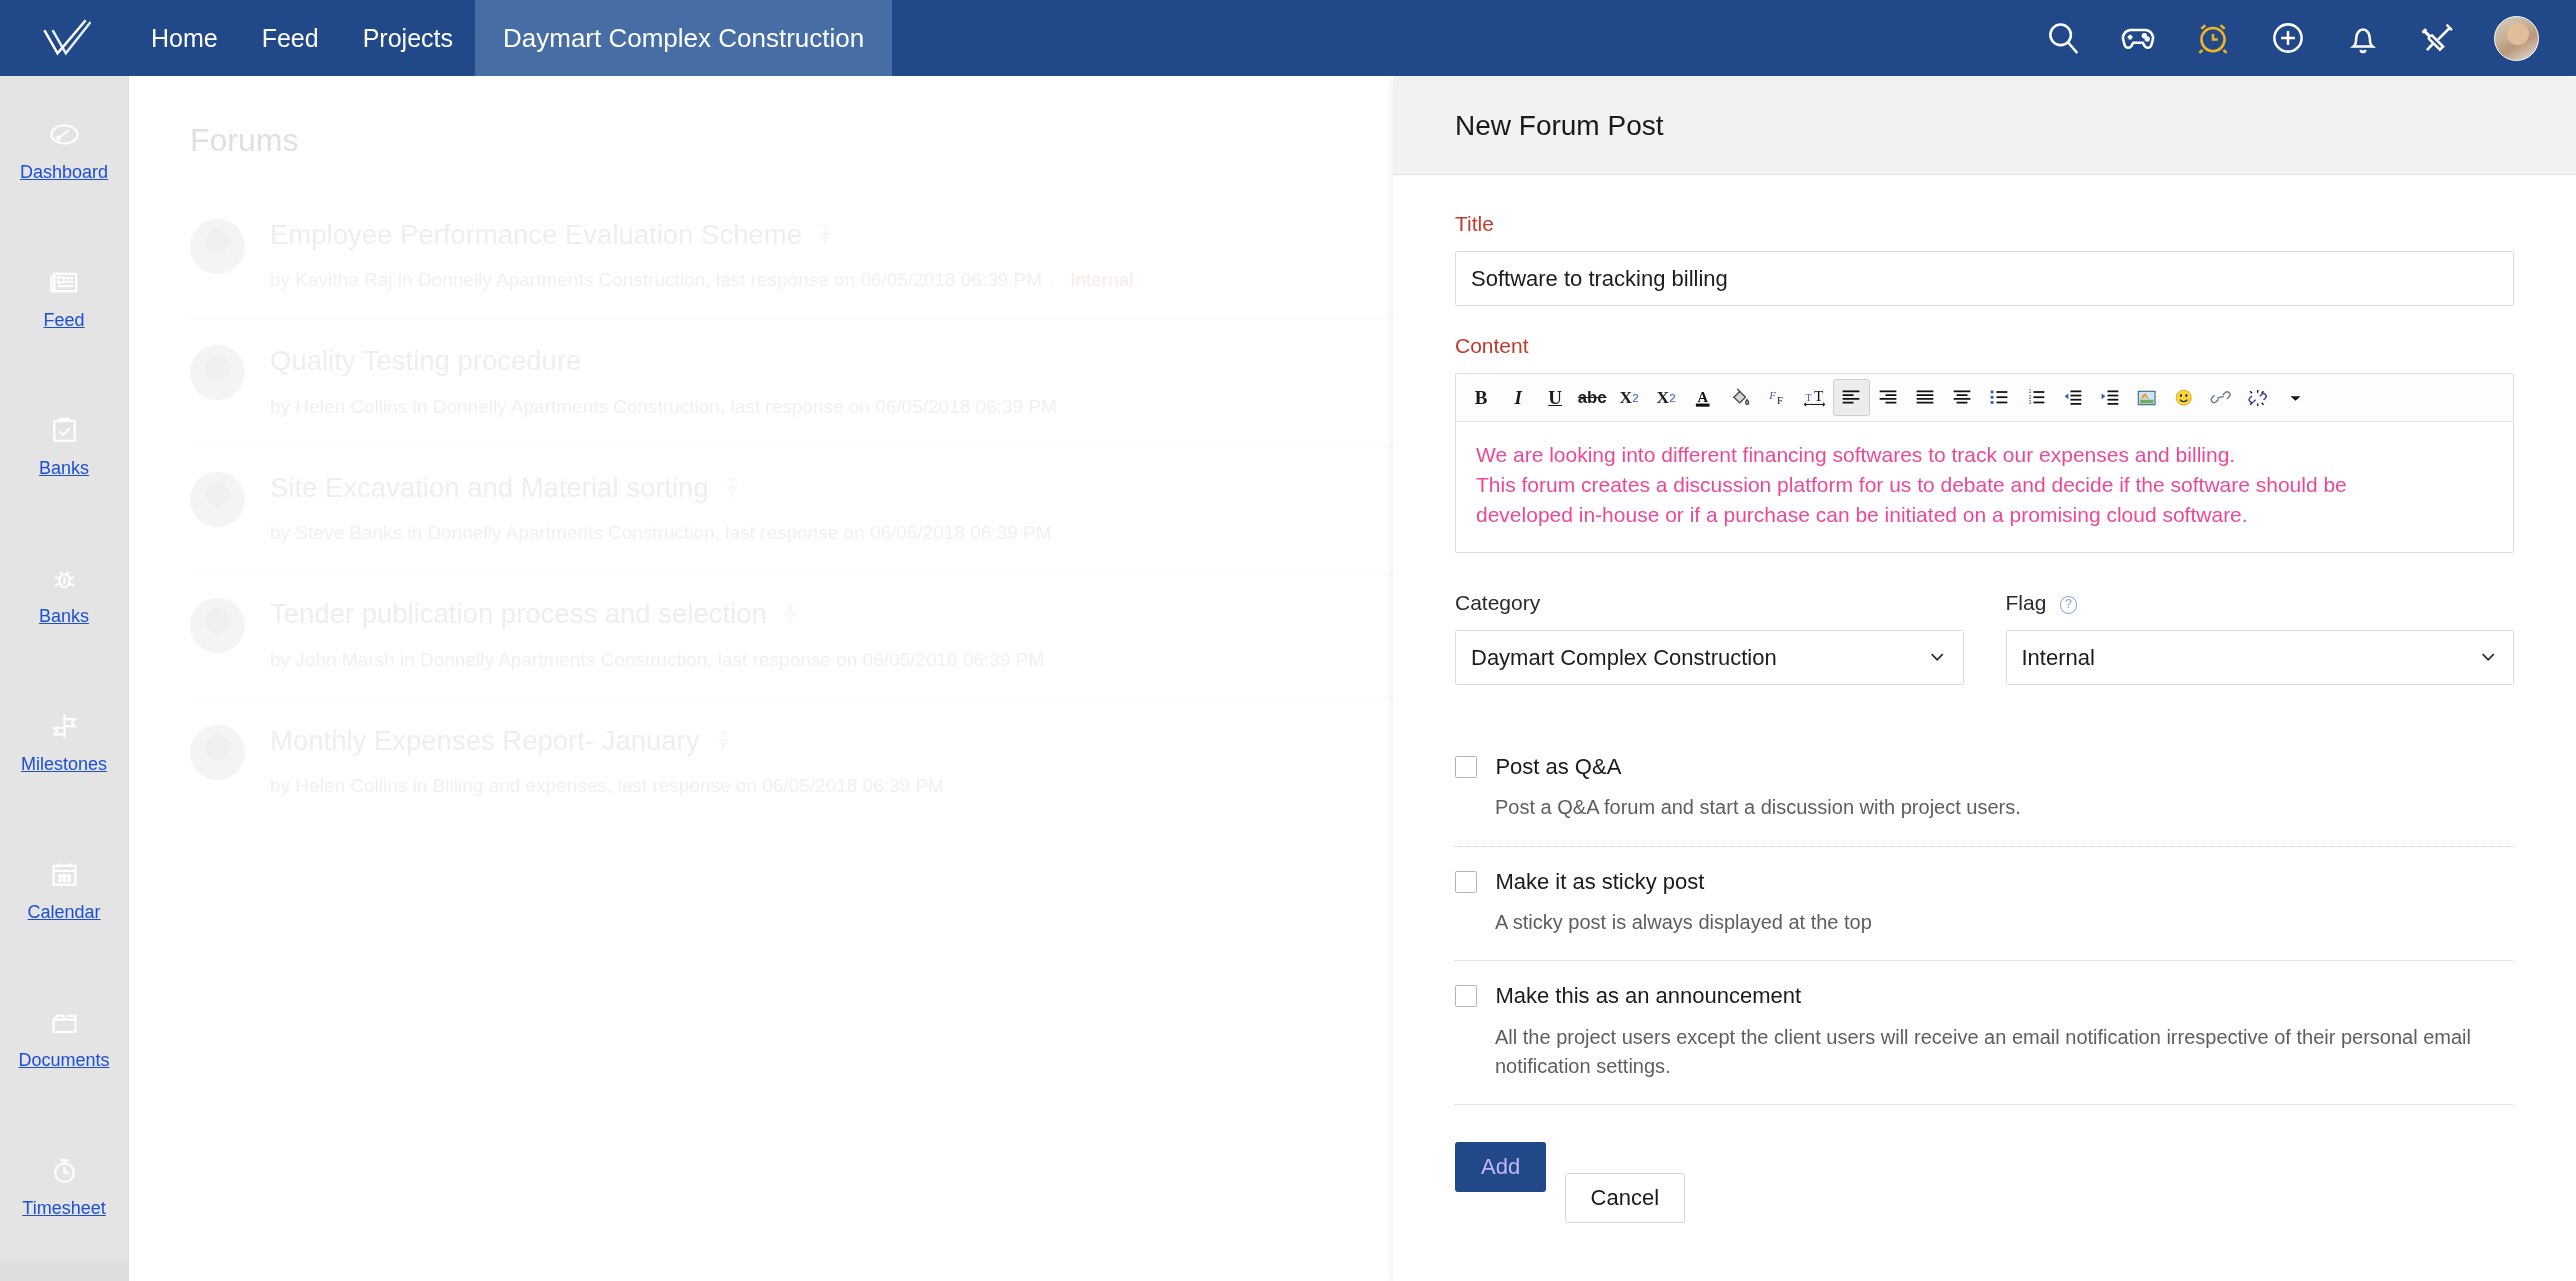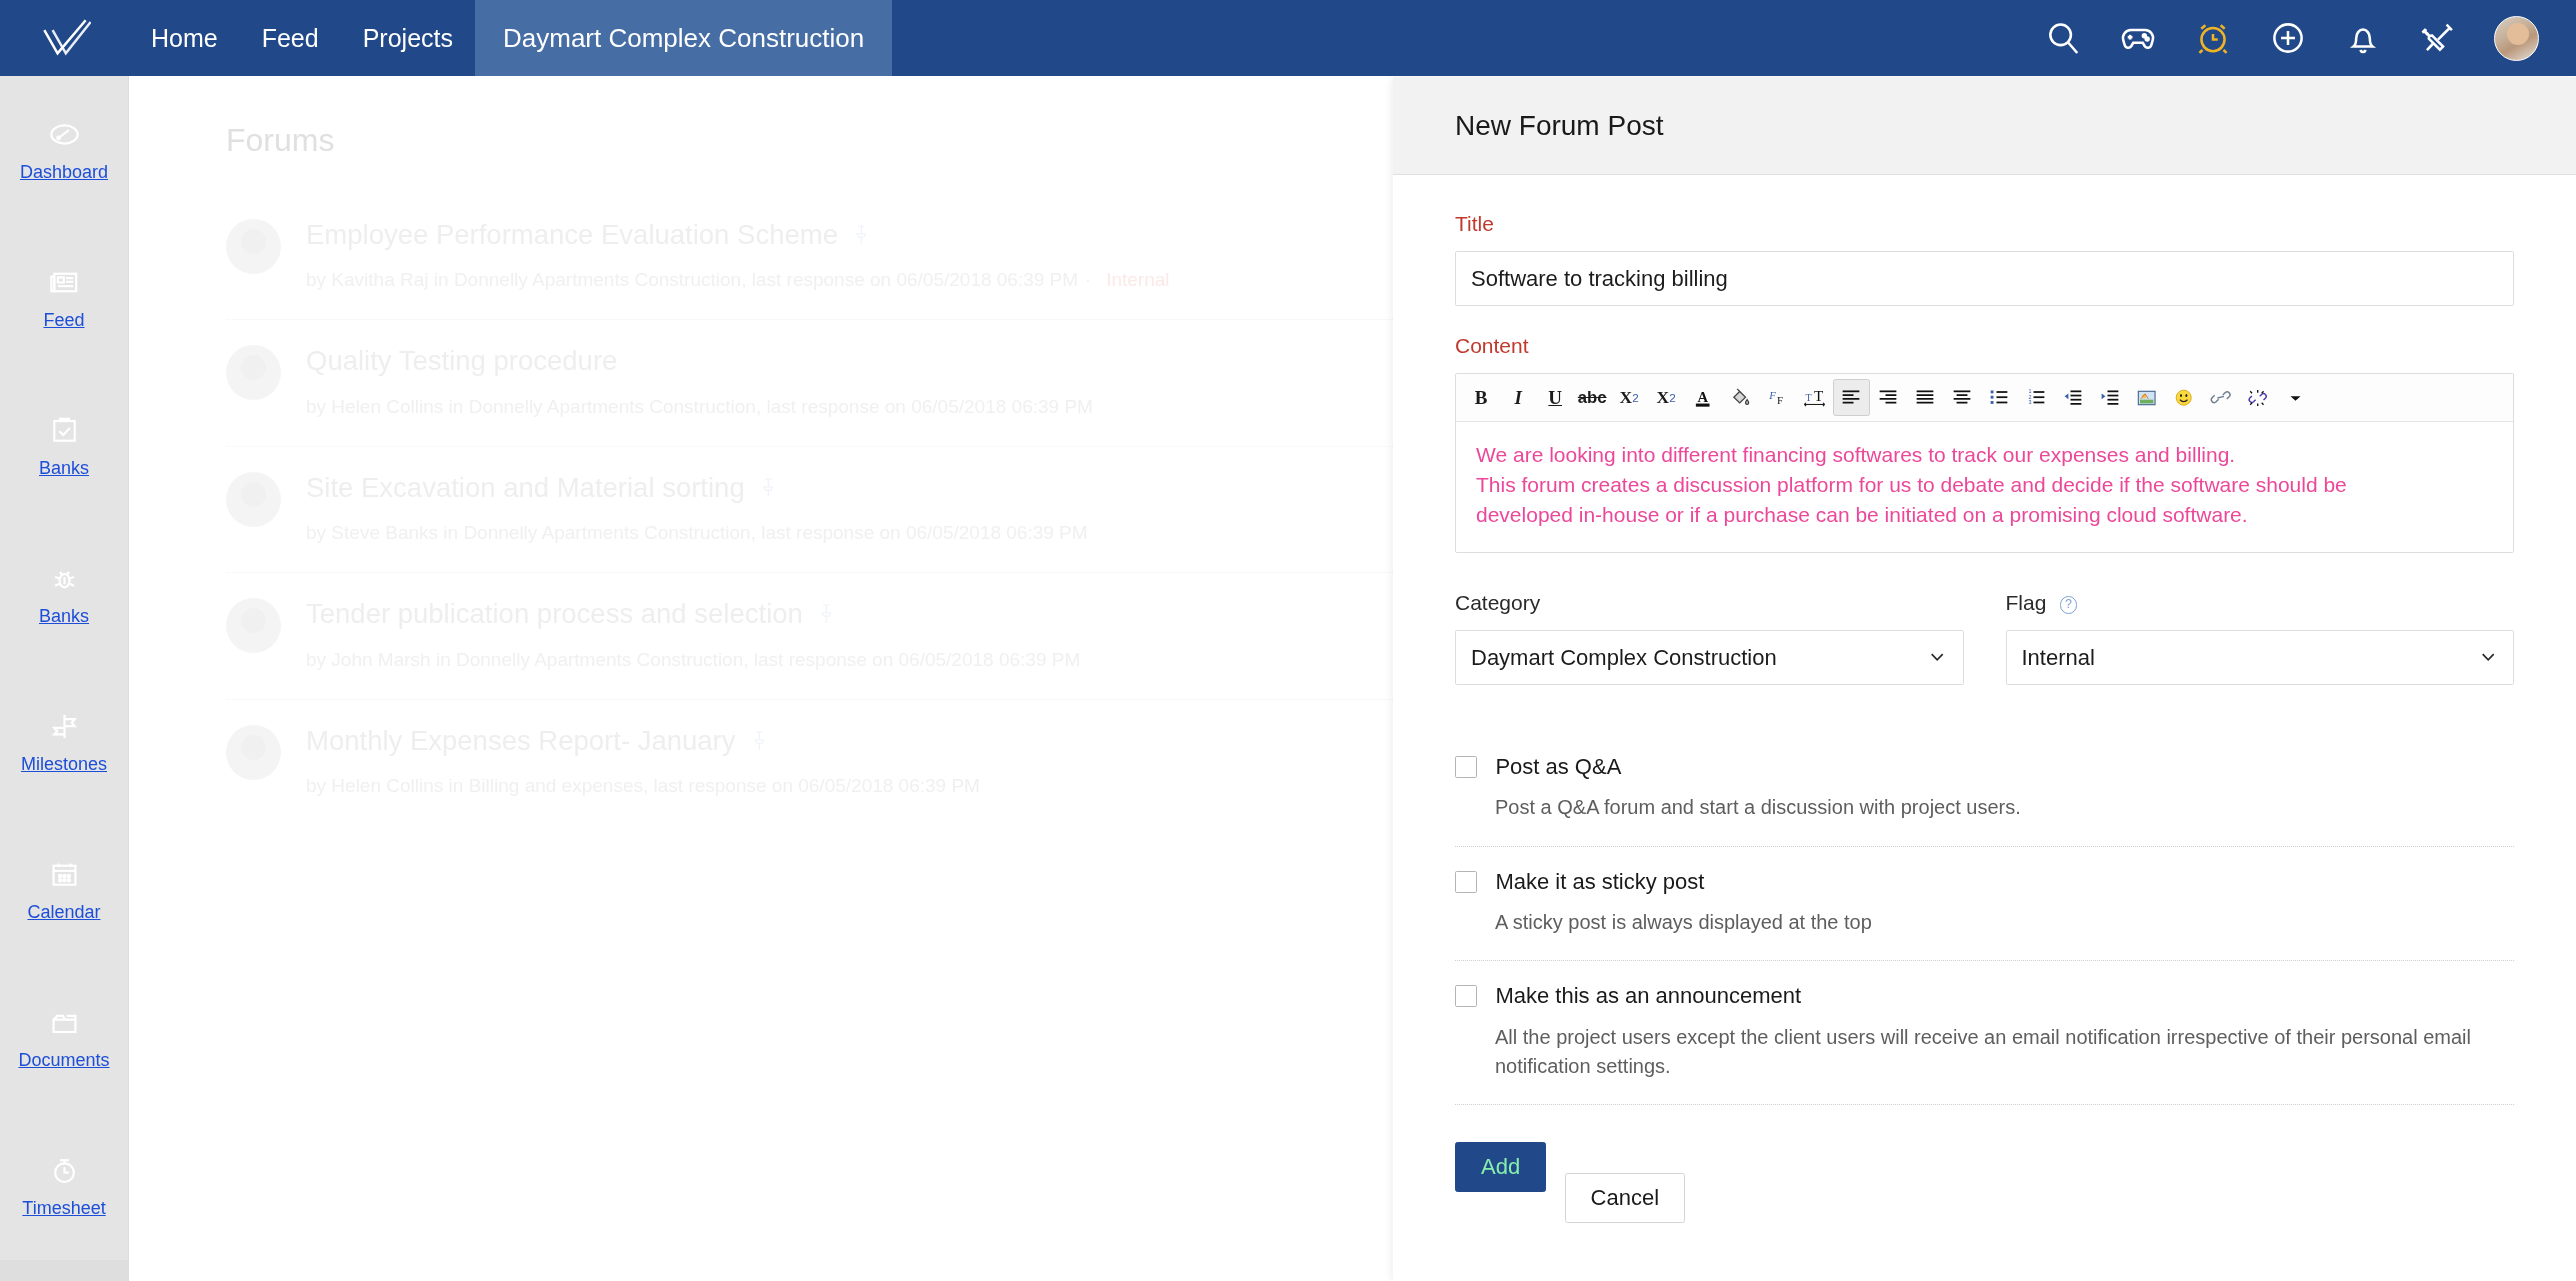--- a/index.html
+++ b/index.html
@@ -65,21 +65,20 @@
   .side-label { font-size: 18px; color: #1d4ed8; text-decoration: underline; }
 
   
   .main {
     position: absolute; top: 76px; left: 130px;
     width: 1263px; height: 1205px;
     background: #ffffff;
     opacity: 0.30;
     z-index: 10;
     overflow: hidden;
-    padding-left: 36px;
   }
   .main-title {
     color: #9a9a9a; font-size: 32px;
     padding: 46px 0 0 60px;
   }
   .forum-list { padding: 60px 0 0 60px; }
   .forum-row {
     display: flex; align-items: flex-start; gap: 25px;
     padding-bottom: 28px; margin-bottom: 0;
     border-bottom: 0.8px dotted #d8d8d8;
@@ -207,21 +206,21 @@
   }
 
   
   .actions { margin-top: 37px; display: flex; gap: 18.4px; }
   .btn {
     font-size: 22px; padding: 0 25px; height: 50px;
     border-radius: 2.5px; cursor: pointer;
     font-family: "Liberation Sans", sans-serif;
     display: flex; align-items: center; justify-content: center;
   }
-  .btn-primary { background: #21498a; color: #86efac; border: 0.8px solid #21498a; }
+  .btn-primary { background: #21498a; color: #c4b5fd; border: 0.8px solid #21498a; }
   .btn-secondary { background: #fff; color: #1a1a1a; border: 0.8px solid #d4d4d4; margin-top: 31px; }
 </style>
 </head>
 <body>
 
 <div id="app">
 
   <div class="topbar">
     <div class="logo-wrap">
       <svg class="logo-svg" viewBox="0 0 62 52" fill="none" stroke="#ffffff" stroke-width="3">

